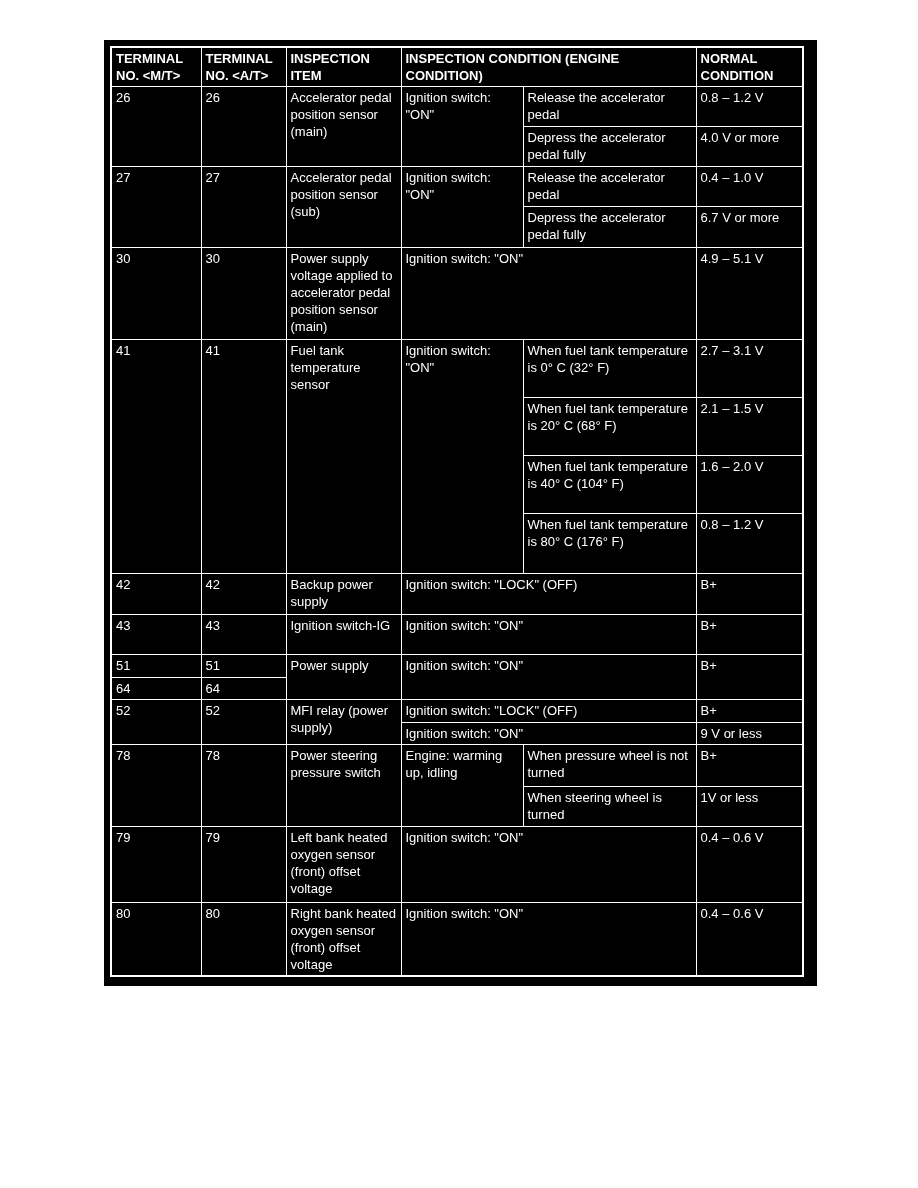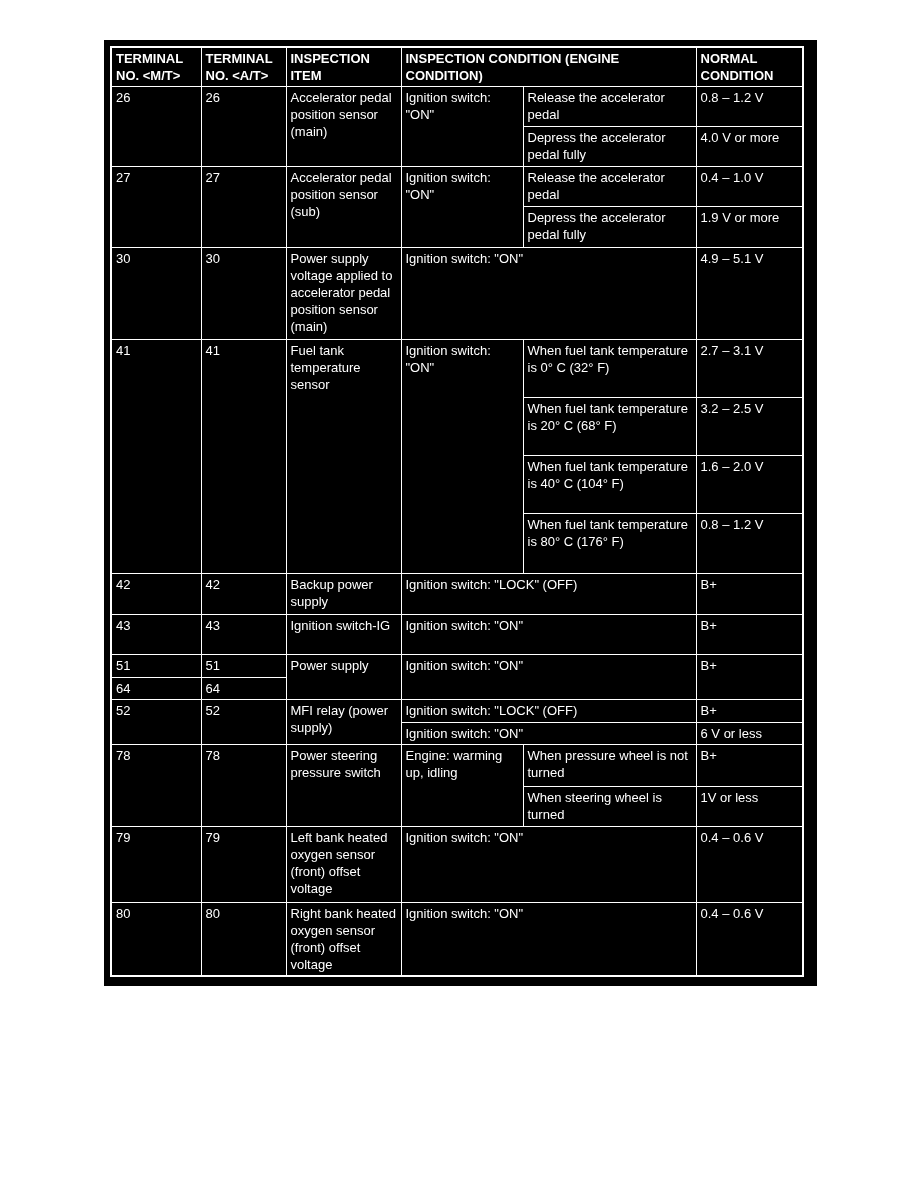--- a/index.html
+++ b/index.html
@@ -105,42 +105,42 @@
       <tr class="h40">
         <td rowspan="2">27</td>
         <td rowspan="2">27</td>
         <td rowspan="2">Accelerator pedal position sensor (sub)</td>
         <td rowspan="2">Ignition switch: "ON"</td>
         <td>Release the accelerator pedal</td>
         <td>0.4 – 1.0 V</td>
       </tr>
       <tr class="h41">
         <td>Depress the accelerator pedal fully</td>
-        <td>1.9 V or more</td>
+        <td>6.7 V or more</td>
       </tr>
 
       <tr class="h92">
         <td>30</td>
         <td>30</td>
         <td>Power supply voltage applied to accelerator pedal position sensor (main)</td>
         <td colspan="2">Ignition switch: "ON"</td>
         <td>4.9 – 5.1 V</td>
       </tr>
 
       <tr class="h58">
         <td rowspan="4">41</td>
         <td rowspan="4">41</td>
         <td rowspan="4">Fuel tank temperature sensor</td>
         <td rowspan="4">Ignition switch: "ON"</td>
         <td>When fuel tank temperature is 0° C (32° F)</td>
         <td>2.7 – 3.1 V</td>
       </tr>
       <tr class="h58">
         <td>When fuel tank temperature is 20° C (68° F)</td>
-        <td>3.2 – 2.5 V</td>
+        <td>2.1 – 1.5 V</td>
       </tr>
       <tr class="h58">
         <td>When fuel tank temperature is 40° C (104° F)</td>
         <td>1.6 – 2.0 V</td>
       </tr>
       <tr class="h60">
         <td>When fuel tank temperature is 80° C (176° F)</td>
         <td>0.8 – 1.2 V</td>
       </tr>
 
@@ -174,21 +174,21 @@
 
       <tr class="h23">
         <td rowspan="2">52</td>
         <td rowspan="2">52</td>
         <td rowspan="2">MFI relay (power supply)</td>
         <td colspan="2">Ignition switch: "LOCK" (OFF)</td>
         <td>B+</td>
       </tr>
       <tr class="h22">
         <td colspan="2">Ignition switch: "ON"</td>
-        <td>6 V or less</td>
+        <td>9 V or less</td>
       </tr>
 
       <tr class="h42">
         <td rowspan="2">78</td>
         <td rowspan="2">78</td>
         <td rowspan="2">Power steering pressure switch</td>
         <td rowspan="2">Engine: warming up, idling</td>
         <td>When pressure wheel is not turned</td>
         <td>B+</td>
       </tr>

